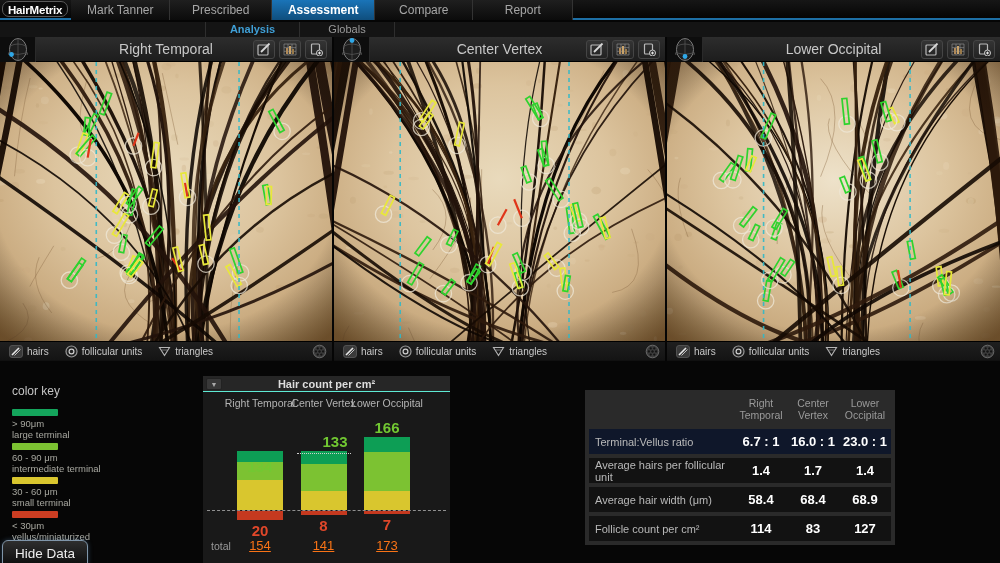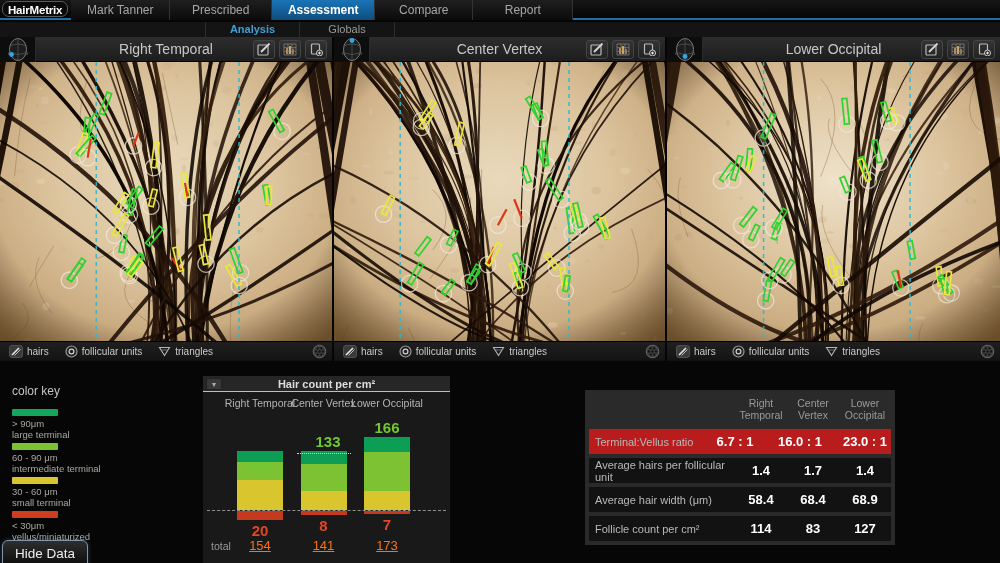--- a/index.html
+++ b/index.html
@@ -64,21 +64,21 @@
   .cb-num{position:absolute;width:72px;text-align:center;font-size:15px;font-weight:bold;}
   .cb-total{position:absolute;width:72px;text-align:center;font-size:13px;color:#f97316;text-decoration:underline;}
   .cb-totallabel{position:absolute;left:8px;font-size:10.5px;color:#9a9a9a;}
   .cb-dash{position:absolute;left:4px;width:239px;border-top:1px dashed #909090;}
   .cb-seg{width:46px;}
 
   
   .dtable{position:absolute;left:585px;top:390px;width:310px;background:#2a2a2a;padding:3px 4px 4px 4px;}
   .dt-head{display:flex;height:32px;align-items:center;}
   .dt-row{display:flex;height:25px;align-items:center;background:#121212;margin-top:4px;}
-  .dt-row.r0{background:#b91c1c;gap:13px;}
+  .dt-row.r0{background:#0f172a;}
   .dt-label{flex:1;padding-left:6px;font-size:11px;color:#b9b9b9;}
   .dt-cell{width:52px;text-align:center;font-size:13px;font-weight:bold;color:#fff;}
   .dt-hcell{width:52px;text-align:center;font-size:10.5px;line-height:12px;color:#9a9a9a;}
   .dt-hlabel{flex:1;}
 </style>
 </head>
 <body>
 
 <div id="screen">
 
@@ -1146,21 +1146,21 @@
         <div class="cb-num" style="left: 21px; top: 129.8px; color: rgb(224, 71, 42);">20</div>
         <div class="cb-total" style="left: 21px; top: 146px;">154</div>
         <div class="cb-cat" style="left: 84.5px;">Center Vertex</div>
         <div style="position: absolute; left: 97.5px; top: 59.48px; width: 46px; height: 58.52px; display: flex; flex-direction: column;">
           <div class="cb-seg" style="height: 12.32px; background: rgb(13, 158, 85);"></div>
           <div class="cb-seg" style="height: 26.84px; background: rgb(124, 194, 50);"></div>
           <div class="cb-seg" style="height: 19.36px; background: rgb(217, 198, 46);"></div>
         </div>
         <div style="position: absolute; left: 93.5px; top: 61.48px; width: 54px; border-top: 1px dotted rgb(207, 207, 207);"></div>
         <div style="position: absolute; left: 97.5px; top: 119px; width: 46px; height: 3.52px; background: rgb(197, 57, 31);"></div>
-        <div class="cb-num" style="left: 89px; top: 41.48px; color: rgb(114, 200, 50);">133</div>
+        <div class="cb-num" style="left: 96px; top: 41.48px; color: rgb(114, 200, 50);">133</div>
         <div class="cb-num" style="left: 84.5px; top: 124.52px; color: rgb(224, 71, 42);">8</div>
         <div class="cb-total" style="left: 84.5px; top: 146px;">141</div>
         <div class="cb-cat" style="left: 148px;">Lower Occipital</div>
         <div style="position: absolute; left: 161px; top: 44.96px; width: 46px; height: 73.04px; display: flex; flex-direction: column;">
           <div class="cb-seg" style="height: 14.96px; background: rgb(13, 158, 85);"></div>
           <div class="cb-seg" style="height: 39.16px; background: rgb(124, 194, 50);"></div>
           <div class="cb-seg" style="height: 18.92px; background: rgb(217, 198, 46);"></div>
         </div>
         <div style="position: absolute; left: 161px; top: 119px; width: 46px; height: 3.08px; background: rgb(197, 57, 31);"></div>
         <div class="cb-num" style="left: 148px; top: 26.96px; color: rgb(114, 200, 50);">166</div>

